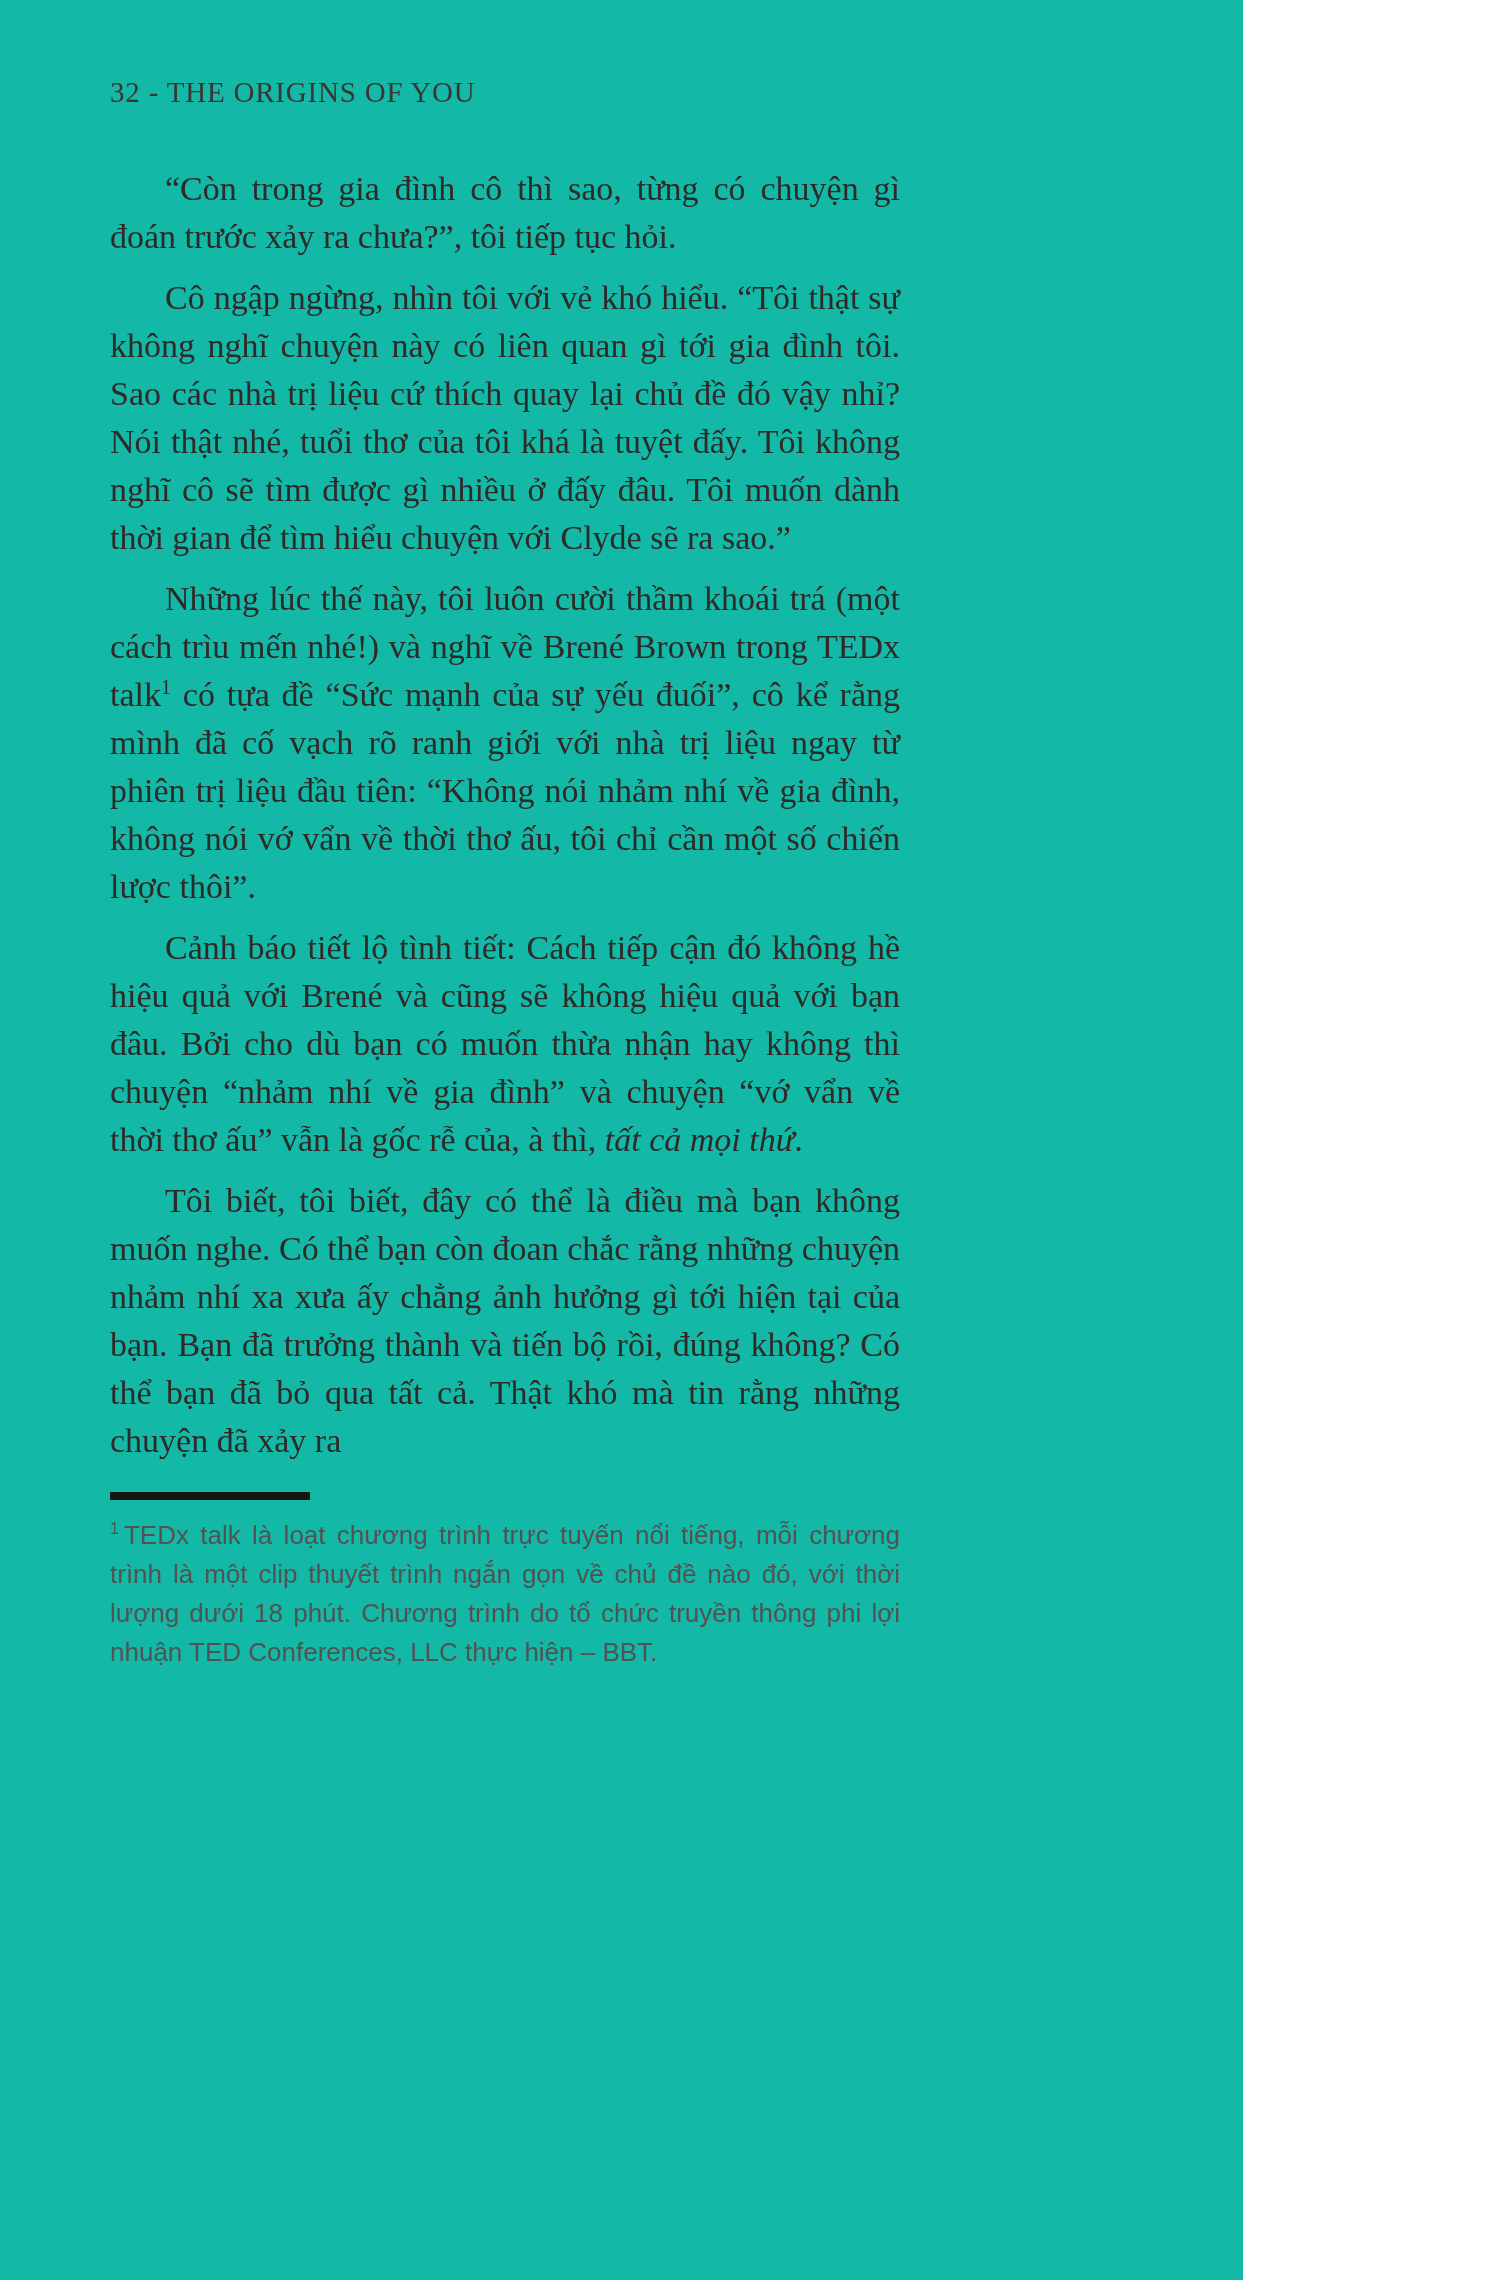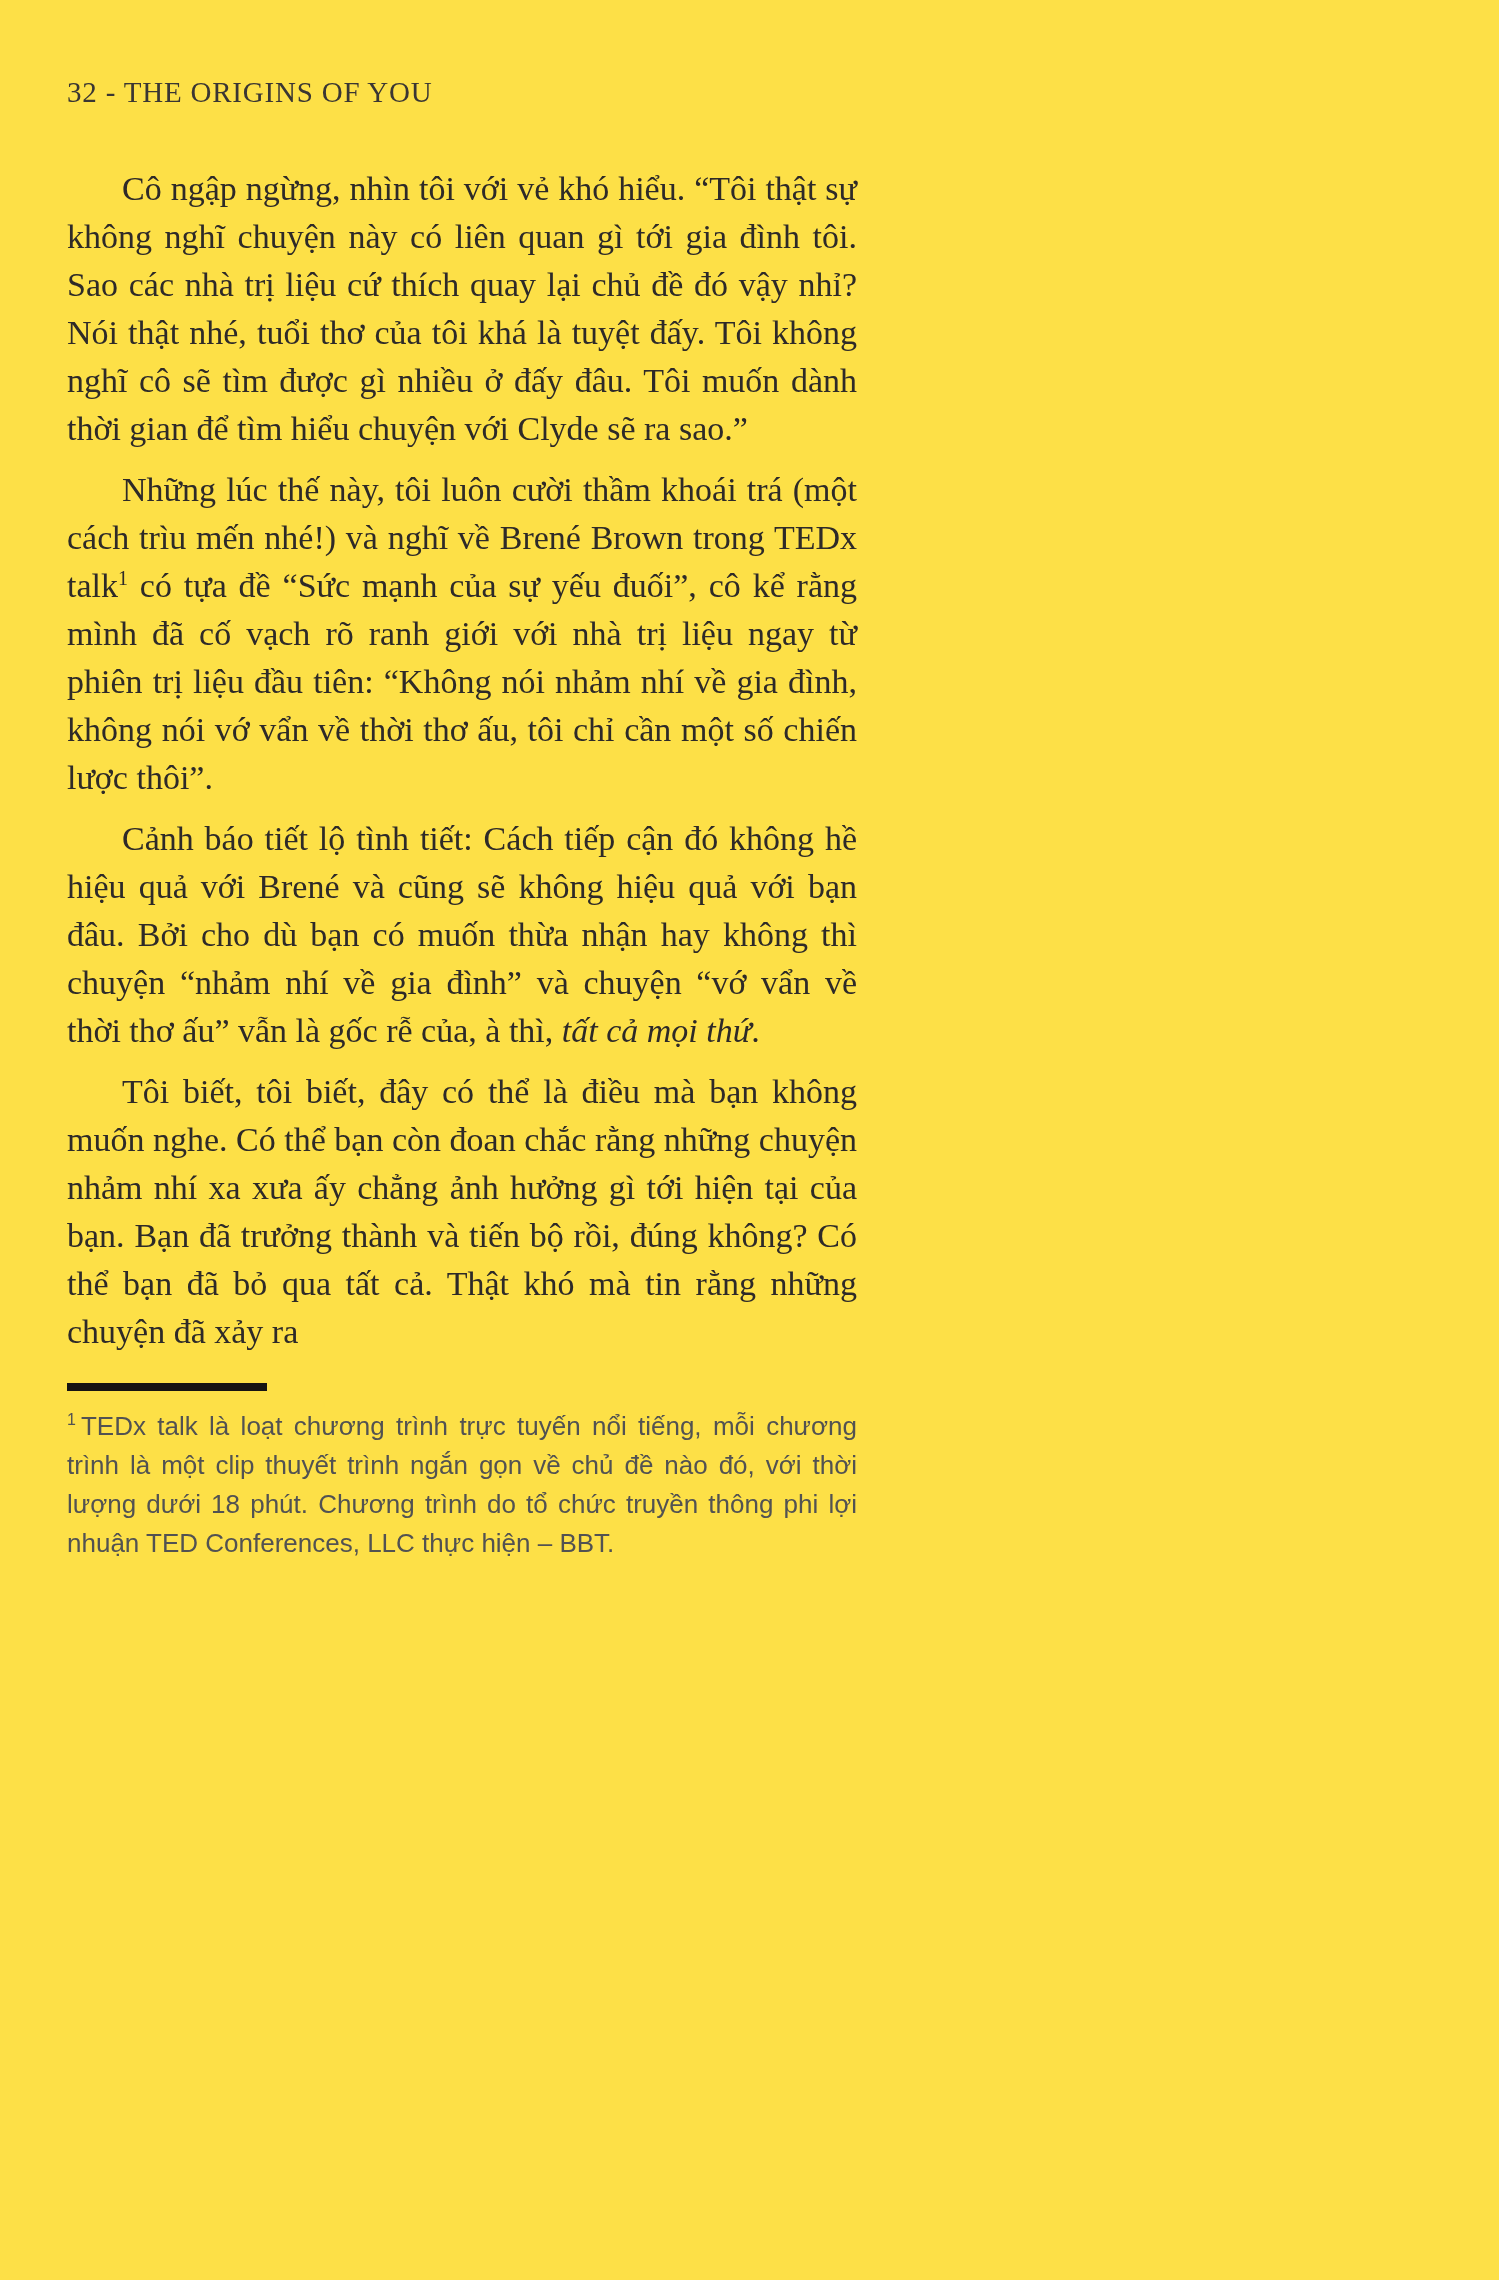--- a/index.html
+++ b/index.html
@@ -10,24 +10,24 @@
 
   body {
     width: 1499px;
     height: 2280px;
     font-family: "Liberation Serif", "DejaVu Serif", serif;
     position: relative;
     overflow: hidden;
   }
 
   .page {
-    width: 1499px;
+    width: 1243px;
     height: 2280px;
-    background: #fde047;
-    padding: 76px 0 0 67px;
+    background: #14b8a6;
+    padding: 76px 0 0 110px;
   }
 
   .page-header {
     font-size: 29px;
     color: #3a3633;
     letter-spacing: 0.8px;
     margin-bottom: 56px;
     font-family: "Liberation Serif", "DejaVu Serif", serif;
   }
 
@@ -86,20 +86,23 @@
 <body>
 
 <div class="page">
 
   <div class="page-header">
     <span>32 - THE ORIGINS OF YOU</span>
   </div>
 
   <div class="body-text">
 
+    <p class="para">
+      <span>“Còn trong gia đình cô thì sao, từng có chuyện gì đoán trước xảy ra chưa?”, tôi tiếp tục hỏi.</span>
+    </p>
 
     <p class="para">
       <span>Cô ngập ngừng, nhìn tôi với vẻ khó hiểu. “Tôi thật sự không nghĩ chuyện này có liên quan gì tới gia đình tôi. Sao các nhà trị liệu cứ thích quay lại chủ đề đó vậy nhỉ? Nói thật nhé, tuổi thơ của tôi khá là tuyệt đấy. Tôi không nghĩ cô sẽ tìm được gì nhiều ở đấy đâu. Tôi muốn dành thời gian để tìm hiểu chuyện với Clyde sẽ ra sao.”</span>
     </p>
 
     <p class="para">
       <span>Những lúc thế này, tôi luôn cười thầm khoái trá (một cách trìu mến nhé!) và nghĩ về Brené Brown trong TEDx talk</span><sup class="fn-ref">1</sup><span> có tựa đề “Sức mạnh của sự yếu đuối”, cô kể rằng mình đã cố vạch rõ ranh giới với nhà trị liệu ngay từ phiên trị liệu đầu tiên: “Không nói nhảm nhí về gia đình, không nói vớ vẩn về thời thơ ấu, tôi chỉ cần một số chiến lược thôi”.</span>
     </p>
 
     <p class="para">

